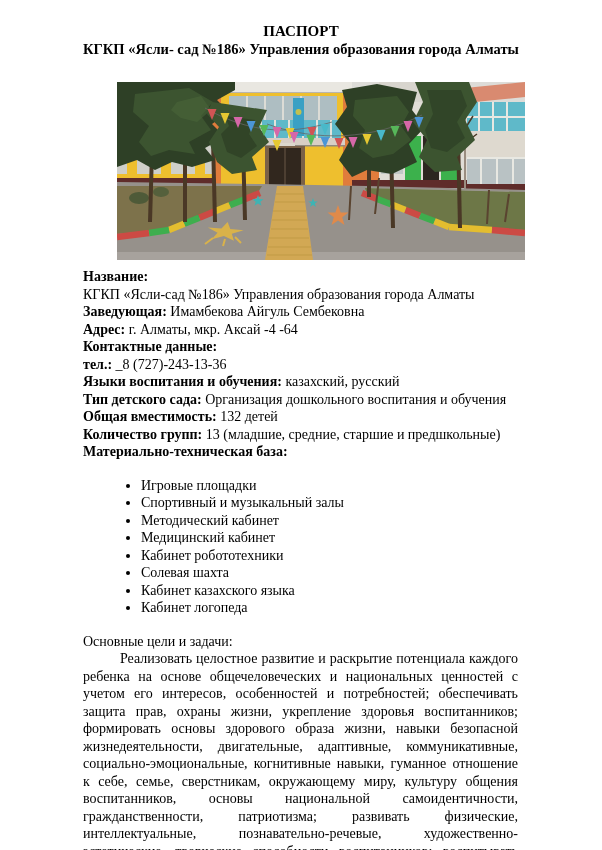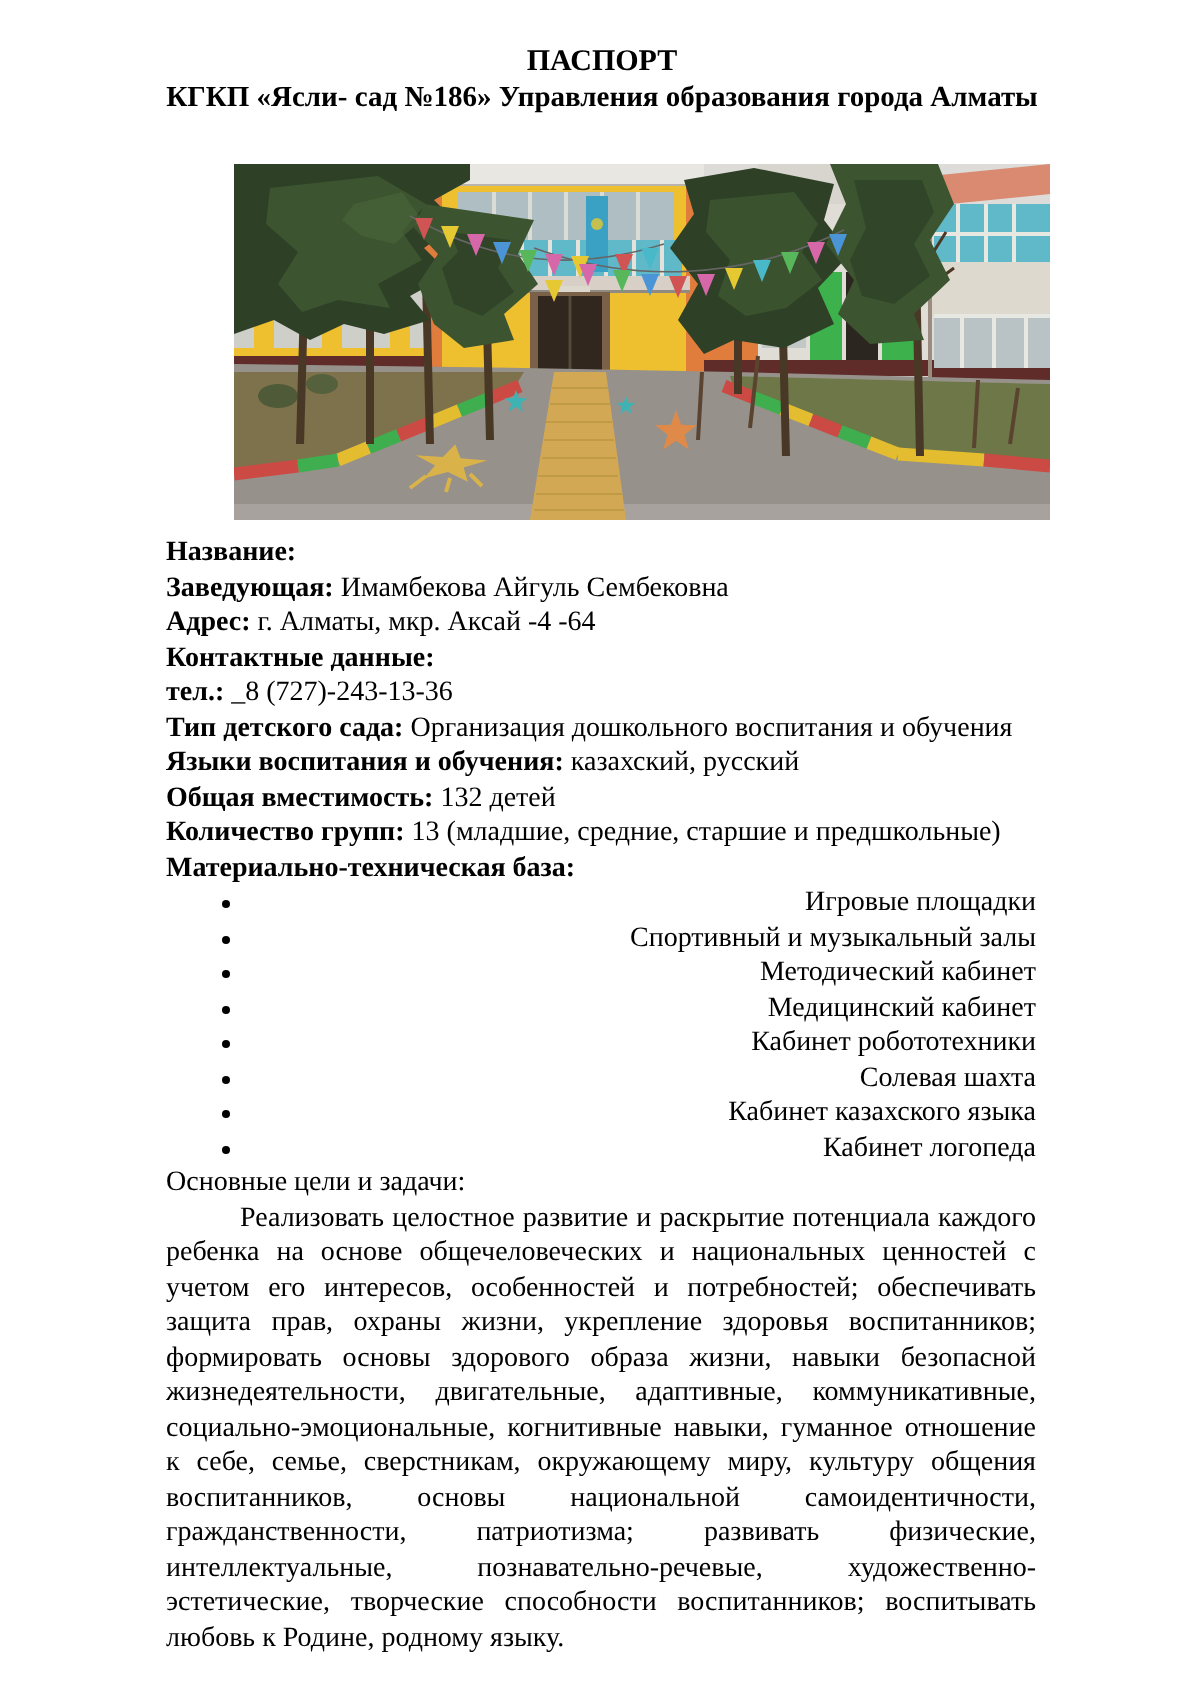--- a/index.html
+++ b/index.html
@@ -12,21 +12,21 @@
   .subtitle{font-size:14.5px;line-height:18px;}
 
   .photo-wrap{margin:24px 0 0 117px;width:408px;height:178px;overflow:hidden;}
   .photo-wrap svg{display:block;}
 
   .text-block{margin:8px 84px 0 83px;font-size:14px;line-height:17.5px;}
   .line{min-height:17.5px;}
   .lbl{font-weight:bold;text-align:center;}
   .val{white-space:pre-wrap;}
 
-  ul.facilities{margin:0;padding:0 0 0 42px;list-style:disc;text-align:right;}
+  ul.facilities{margin:16px;padding:0 0 0 42px;list-style:disc;}
   ul.facilities li{line-height:17.5px;}
 
   .goals-heading{font-weight:normal;line-height:17.5px;}
   .goals-paragraph{margin:0;text-indent:37px;text-align:justify;line-height:17.5px;}
 
   
   .p-sky{fill:var(--sky)} .p-roof{fill:var(--roof_white)} .p-yellow{fill:var(--facade_yellow)}
   .p-orange{fill:var(--trim_orange)} .p-green{fill:var(--panel_green)} .p-salmon{fill:var(--salmon)}
   .p-teal{fill:var(--window_teal)} .p-wall{fill:var(--wall_white)} .p-maroon{fill:var(--base_maroon)}
   .p-door{fill:var(--door_brown)} .p-asphalt{fill:var(--asphalt)} .p-asphalt-l{fill:var(--asphalt_light)}
@@ -198,26 +198,27 @@
           <polygon class="f-green" points="273.5,44 282.5,44 278,55"></polygon>
           <polygon class="f-pink" points="286.5,39 295.5,39 291,50"></polygon>
           <polygon class="f-blue" points="297.5,35 306.5,35 302,46"></polygon>
         </g>
       </g>
     </svg>
   </div>
 
   <div class="text-block">
     <div class="line"><span class="lbl">Название:</span><span class="val"></span></div>
+    <div class="line"><span class="lbl"></span><span class="val">КГКП «Ясли-сад №186» Управления образования города Алматы</span></div>
     <div class="line"><span class="lbl">Заведующая:</span><span class="val"> Имамбекова Айгуль Сембековна</span></div>
     <div class="line"><span class="lbl">Адрес:</span><span class="val"> г. Алматы, мкр. Аксай -4 -64</span></div>
     <div class="line"><span class="lbl">Контактные данные:</span><span class="val"></span></div>
     <div class="line"><span class="lbl">тел.:</span><span class="val"> _8 (727)-243-13-36</span></div>
+    <div class="line"><span class="lbl">Языки воспитания и обучения:</span><span class="val"> казахский, русский</span></div>
     <div class="line"><span class="lbl">Тип детского сада:</span><span class="val"> Организация дошкольного воспитания и обучения</span></div>
-    <div class="line"><span class="lbl">Языки воспитания и обучения:</span><span class="val"> казахский, русский</span></div>
     <div class="line"><span class="lbl">Общая вместимость:</span><span class="val"> 132 детей</span></div>
     <div class="line"><span class="lbl">Количество групп:</span><span class="val"> 13 (младшие, средние, старшие и предшкольные)</span></div>
     <div class="line"><span class="lbl">Материально-техническая база:</span><span class="val"></span></div>
 
     <ul class="facilities">
       <li>Игровые площадки</li>
       <li>Спортивный и музыкальный залы</li>
       <li>Методический кабинет</li>
       <li>Медицинский кабинет</li>
       <li>Кабинет робототехники</li>

